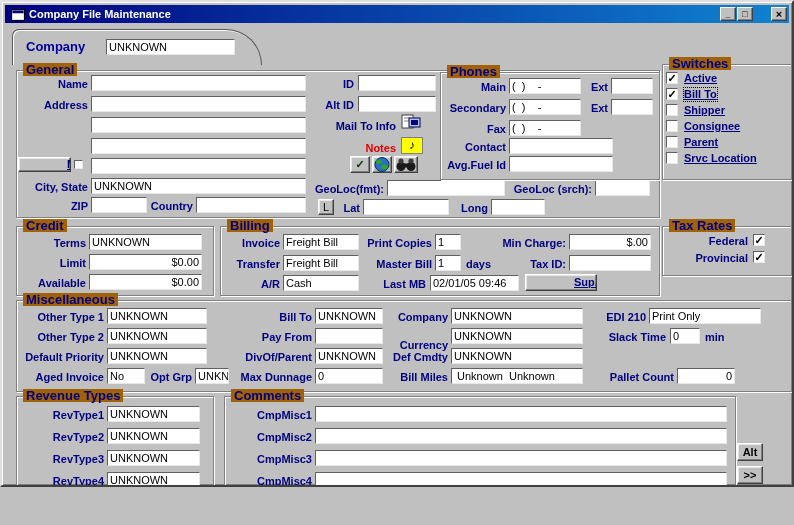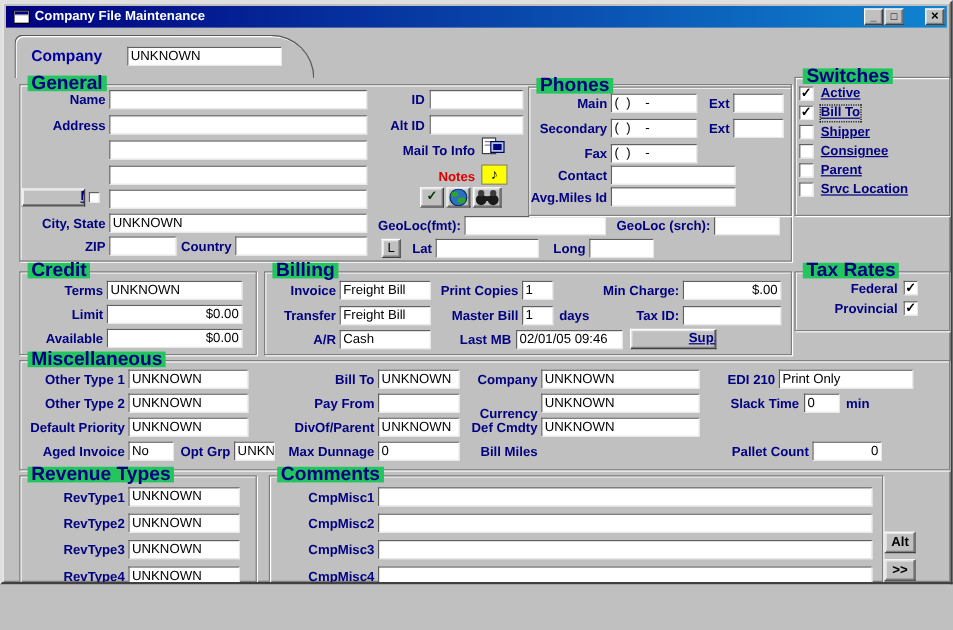--- a/index.html
+++ b/index.html
@@ -11,22 +11,22 @@
     background:linear-gradient(90deg,#000080,#1084d0);color:#fff;font-weight:bold;
     line-height:18px;padding-left:24px;box-sizing:border-box;}
   .win-icon{position:absolute;left:6px;top:5px;}
   .tbtn{position:absolute;top:5px;width:16px;height:14px;background:#c0c0c0;color:#000;
     border:1px solid;border-color:#fff #404040 #404040 #fff;box-shadow:inset -1px -1px 0 #808080;
     font-size:9px;font-weight:bold;text-align:center;line-height:12px;box-sizing:border-box;cursor:default;}
   .tab{position:absolute;left:10px;top:27px;width:248px;height:35px;background:#c0c0c0;
     border:1px solid #585858;border-bottom:none;border-radius:8px 42px 0 0;box-shadow:inset 1px 1px 0 #fff;}
   .tab-label{position:absolute;left:24px;top:37px;font-size:13px;font-weight:bold;color:#0000a0;}
   .grp{position:absolute;border:1px solid #808080;box-shadow:1px 1px 0 #fff, inset 1px 1px 0 #fff;}
-  .legend{position:absolute;top:-8px;left:6px;background:#22c55e;padding:0 3px;color:#000080;
-    font-weight:bold;font-size:16px;line-height:13px;white-space:nowrap;}
+  .legend{position:absolute;top:-8px;left:6px;background:#a16207;padding:0 3px;color:#000080;
+    font-weight:bold;font-size:13px;line-height:13px;white-space:nowrap;}
   .lbl{position:absolute;color:#000080;font-weight:bold;font-size:11px;line-height:16px;
     text-align:right;white-space:nowrap;}
   .lbl.left{text-align:left;}
   .lbl.red{color:#dd0000;}
   .inp{position:absolute;height:16px;background:#fff;color:#000;font-size:11px;line-height:14px;
     padding:0 2px;border:1px solid;border-color:#606060 #e8e8e8 #e8e8e8 #606060;
     box-sizing:border-box;white-space:pre;overflow:hidden;}
   .inp.r{text-align:right;}
   .btn{position:absolute;background:#c0c0c0;color:#000;text-align:center;font-size:11px;
     border:1px solid;border-color:#fff #404040 #404040 #fff;box-shadow:inset -1px -1px 0 #808080, inset 1px 1px 0 #e8e8e8;
@@ -133,21 +133,21 @@
   <b class="lbl" style="left:582px;top:77px;width:24px">Ext</b>
   <div class="inp" style="left:609px;top:76px;width:42px"></div>
   <b class="lbl" style="left:442px;top:98px;width:62px">Secondary</b>
   <div class="inp" style="left:507px;top:97px;width:72px">(  )    -</div>
   <b class="lbl" style="left:582px;top:98px;width:24px">Ext</b>
   <div class="inp" style="left:609px;top:97px;width:42px"></div>
   <b class="lbl" style="left:448px;top:119px;width:56px">Fax</b>
   <div class="inp" style="left:507px;top:118px;width:72px">(  )    -</div>
   <b class="lbl" style="left:448px;top:137px;width:56px">Contact</b>
   <div class="inp" style="left:507px;top:136px;width:104px"></div>
-  <b class="lbl" style="left:432px;top:155px;width:72px">Avg.Miles Id</b>
+  <b class="lbl" style="left:432px;top:155px;width:72px">Avg.Fuel Id</b>
   <div class="inp" style="left:507px;top:154px;width:104px"></div>
 
   <div class="grp" style="left:660px;top:62px;width:128px;height:114px">
     <span class="legend">Switches</span>
   </div>
   <span class="chk" style="left:664px;top:70px">✓</span>
   <span class="swlbl" style="left:682px;top:70px">Active</span>
   <span class="chk" style="left:664px;top:86px">✓</span>
   <span class="swlbl focus-dotted" style="left:682px;top:86px">Bill To</span>
   <span class="chk" style="left:664px;top:102px"></span>
@@ -228,20 +228,21 @@
   <b class="lbl" style="left:384px;top:347px;width:62px">Def Cmdty</b>
   <div class="inp" style="left:449px;top:346px;width:132px">UNKNOWN</div>
 
   <b class="lbl" style="left:18px;top:367px;width:84px">Aged Invoice</b>
   <div class="inp" style="left:105px;top:366px;width:38px">No</div>
   <b class="lbl" style="left:145px;top:367px;width:45px">Opt Grp</b>
   <div class="inp" style="left:193px;top:366px;width:34px">UNKNOWN</div>
   <b class="lbl" style="left:228px;top:367px;width:82px">Max Dunnage</b>
   <div class="inp" style="left:313px;top:366px;width:68px">0</div>
   <b class="lbl" style="left:388px;top:367px;width:58px">Bill Miles</b>
+  <div class="inp" style="left:449px;top:366px;width:132px"> Unknown  Unknown</div>
   <b class="lbl" style="left:596px;top:367px;width:76px">Pallet Count</b>
   <div class="inp r" style="left:675px;top:366px;width:58px">0</div>
 
   <div class="grp" style="left:14px;top:394px;width:196px;height:98px">
     <span class="legend">Revenue Types</span>
   </div>
   <b class="lbl" style="left:28px;top:405px;width:74px">RevType1</b>
   <div class="inp" style="left:105px;top:404px;width:93px">UNKNOWN</div>
   <b class="lbl" style="left:28px;top:427px;width:74px">RevType2</b>
   <div class="inp" style="left:105px;top:426px;width:93px">UNKNOWN</div>

